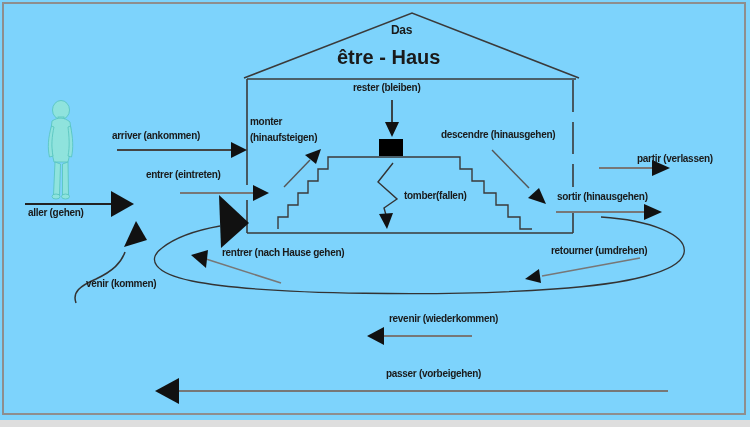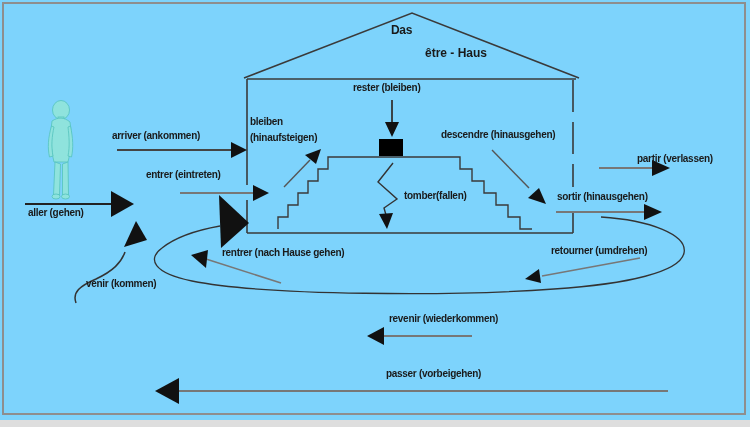--- a/index.html
+++ b/index.html
@@ -15,21 +15,21 @@
   }
   #bottom-strip{
     position:absolute;left:0;bottom:0;width:750px;height:7px;background:#dedede;
   }
   svg{position:absolute;left:0;top:0;}
   .lbl{
     position:absolute;font-size:10px;font-weight:bold;letter-spacing:-0.3px;
     white-space:nowrap;line-height:1.05;color:#1a1a1a;
   }
   .lbl-sm{font-size:12px;}
-  .lbl-title{font-size:12px;letter-spacing:0;width:150px;text-align:right;}
+  .lbl-title{font-size:20px;letter-spacing:0;width:150px;text-align:left;}
 </style>
 </head>
 <body>
 
 <div id="stage">
 
   <div id="frame"></div>
   <div id="bottom-strip"></div>
 
   <svg width="750" height="427" viewBox="0 0 750 427">
@@ -115,21 +115,21 @@
     <g>
       <line x1="174" y1="391" x2="668" y2="391" stroke="#777777" stroke-width="2"></line>
       <polygon points="179,378 179,404 155,391" fill="#111111"></polygon>
     </g>
   </svg>
 
   <div class="lbl lbl-sm" style="left:391px;top:24px;">Das</div>
   <div class="lbl lbl-title" style="left:337px;top:47px;">être - Haus</div>
 
   <div class="lbl" style="left:353px;top:83px;">rester (bleiben)</div>
-  <div class="lbl" style="left:250px;top:117px;">bleiben</div>
+  <div class="lbl" style="left:250px;top:117px;">monter</div>
   <div class="lbl" style="left:250px;top:133px;">(hinaufsteigen)</div>
   <div class="lbl" style="left:112px;top:131px;">arriver (ankommen)</div>
   <div class="lbl" style="left:146px;top:170px;">entrer (eintreten)</div>
   <div class="lbl" style="left:441px;top:130px;">descendre (hinausgehen)</div>
   <div class="lbl" style="left:597px;top:154px;padding-left:40px;">partir (verlassen)</div>
   <div class="lbl" style="left:557px;top:192px;">sortir (hinausgehen)</div>
   <div class="lbl" style="left:404px;top:191px;">tomber(fallen)</div>
   <div class="lbl" style="left:28px;top:208px;">aller (gehen)</div>
   <div class="lbl" style="left:86px;top:279px;">venir (kommen)</div>
   <div class="lbl" style="left:222px;top:248px;">rentrer (nach Hause gehen)</div>

